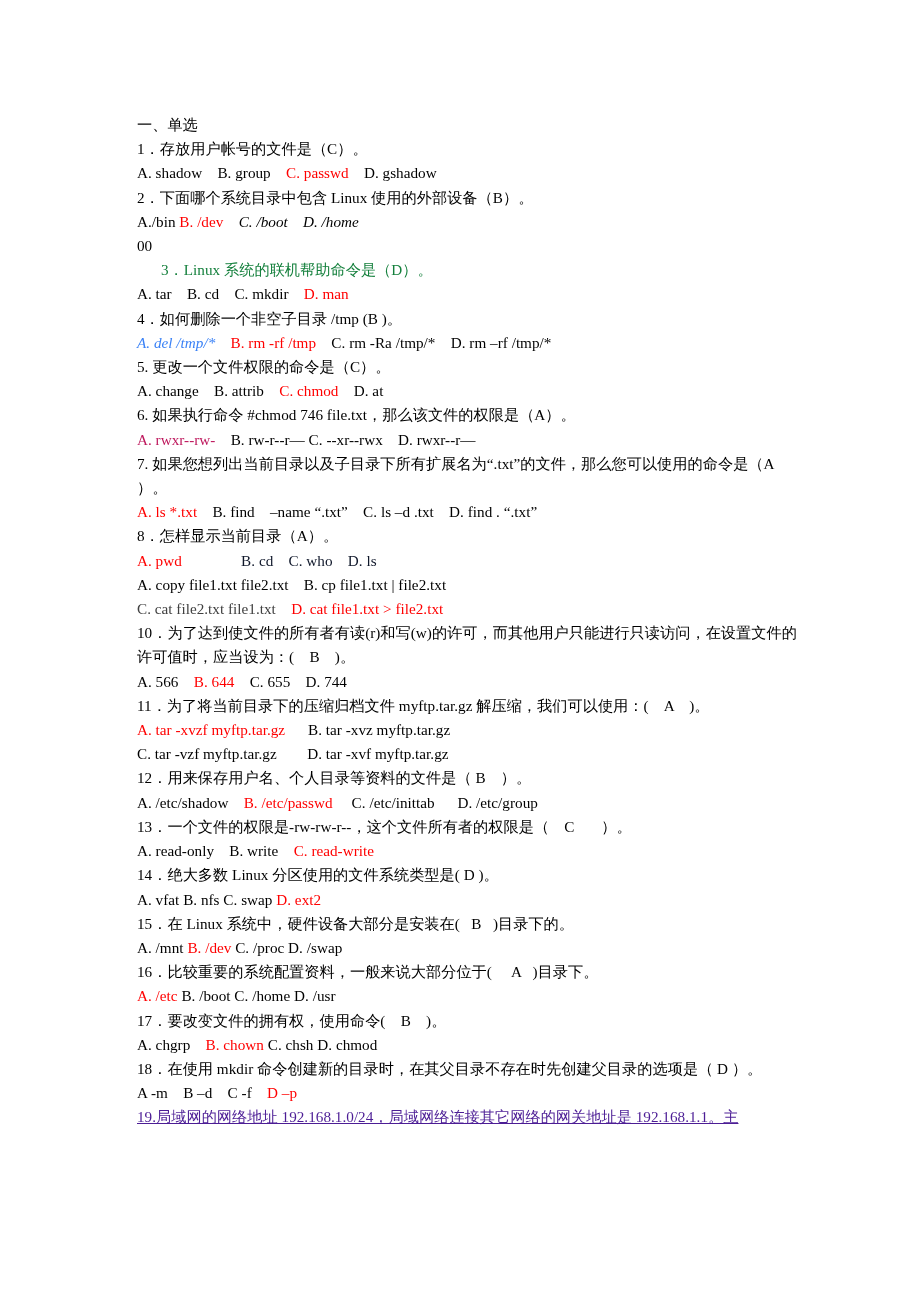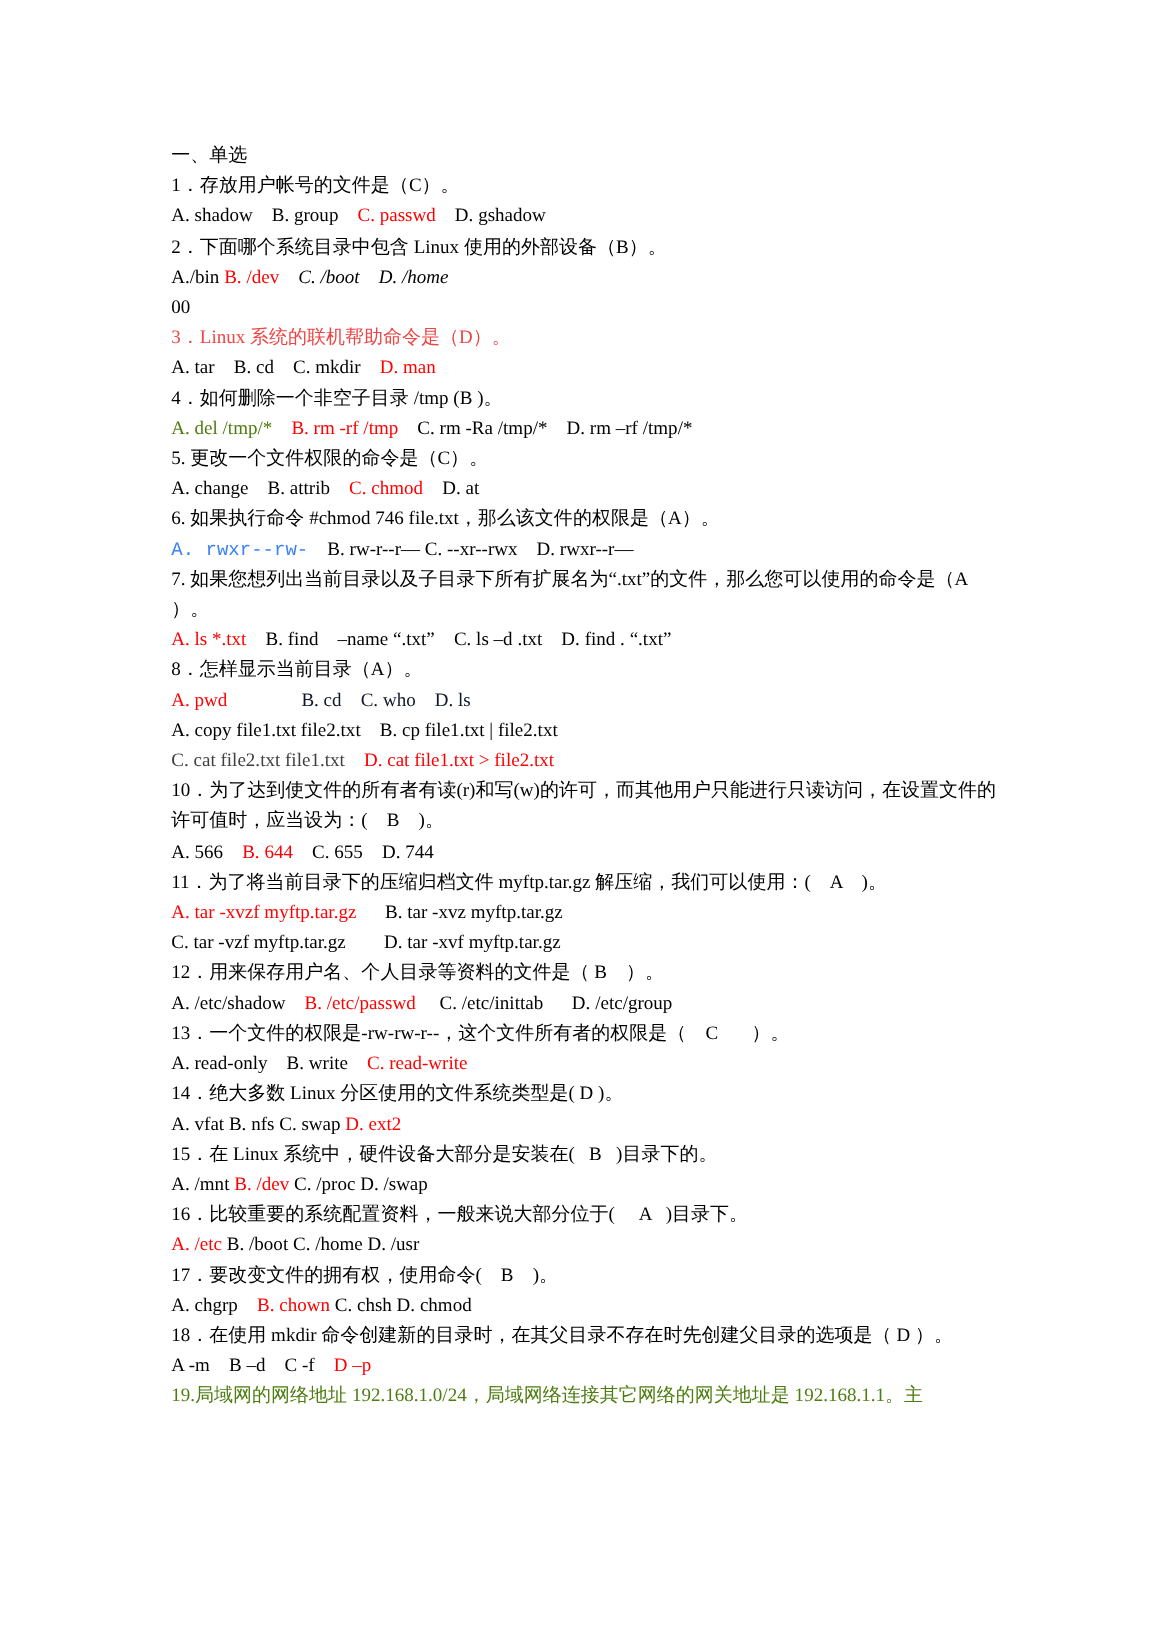--- a/index.html
+++ b/index.html
@@ -46,28 +46,28 @@
 <body>
 
 <div id="page">
   <div id="doc-body">
       <div class="line"><span class="blk" style="color: rgb(0, 0, 0);">一、单选</span></div>
       <div class="line"><span class="blk" style="color: rgb(0, 0, 0);">1．存放用户帐号的文件是（C）。</span></div>
       <div class="line"><span class="blk" style="color: rgb(0, 0, 0);">A. shadow    B. group    </span><span class="red" style="color: rgb(255, 0, 0);">C. passwd</span><span class="blk" style="color: rgb(0, 0, 0);">    D. gshadow</span></div>
       <div class="line"><span class="blk" style="color: rgb(0, 0, 0);">2．下面哪个系统目录中包含 Linux 使用的外部设备（B）。</span></div>
       <div class="line"><span class="blk" style="color: rgb(0, 0, 0);">A./bin </span><span class="red" style="color: rgb(255, 0, 0);">B. /dev</span><span class="blk" style="color: rgb(0, 0, 0); font-style: italic;">    C. /boot    D. /home</span></div>
       <div class="line"><span class="blk" style="color: rgb(0, 0, 0);">00</span></div>
-      <div class="line"><span class="blk" style="color: #ef4444;">3．Linux 系统的联机帮助命令是（D）。</span></div>
+      <div class="line"><span class="blk" style="color: #15803d; margin-left: 24px;">3．Linux 系统的联机帮助命令是（D）。</span></div>
       <div class="line"><span class="blk" style="color: rgb(0, 0, 0);">A. tar    B. cd    C. mkdir    </span><span class="red" style="color: rgb(255, 0, 0);">D. man</span></div>
       <div class="line"><span class="blk" style="color: rgb(0, 0, 0);">4．如何删除一个非空子目录 /tmp (B )。</span></div>
-      <div class="line"><span class="blk" style="color: #4d7c0f;">A. del /tmp/*    </span><span class="red" style="color: rgb(255, 0, 0);">B. rm -rf /tmp</span><span class="blk" style="color: rgb(0, 0, 0);">    C. rm -Ra /tmp/*    D. rm –rf /tmp/*</span></div>
+      <div class="line"><span class="blk" style="color: #3b82f6; font-style: italic;">A. del /tmp/*    </span><span class="red" style="color: rgb(255, 0, 0);">B. rm -rf /tmp</span><span class="blk" style="color: rgb(0, 0, 0);">    C. rm -Ra /tmp/*    D. rm –rf /tmp/*</span></div>
       <div class="line"><span class="blk" style="color: rgb(0, 0, 0);">5. 更改一个文件权限的命令是（C）。</span></div>
       <div class="line"><span class="blk" style="color: rgb(0, 0, 0);">A. change    B. attrib    </span><span class="red" style="color: rgb(255, 0, 0);">C. chmod</span><span class="blk" style="color: rgb(0, 0, 0);">    D. at</span></div>
       <div class="line"><span class="blk" style="color: rgb(0, 0, 0);">6. 如果执行命令 #chmod 746 file.txt，那么该文件的权限是（A）。</span></div>
-      <div class="line"><span class="red" style="color: #3b82f6; font-family: Liberation Mono, monospace;">A. rwxr--rw-</span><span class="blk" style="color: rgb(0, 0, 0);">    B. rw-r--r— C. --xr--rwx    D. rwxr--r—</span></div>
+      <div class="line"><span class="red" style="color: #be185d;">A. rwxr--rw-</span><span class="blk" style="color: rgb(0, 0, 0);">    B. rw-r--r— C. --xr--rwx    D. rwxr--r—</span></div>
       <div class="line"><span class="blk" style="color: rgb(0, 0, 0);">7. 如果您想列出当前目录以及子目录下所有扩展名为“.txt”的文件，那么您可以使用的命令是（A ）。</span></div>
       <div class="line"><span class="red" style="color: rgb(255, 0, 0);">A. ls *.txt</span><span class="blk" style="color: rgb(0, 0, 0);">    B. find    –name “.txt”    C. ls –d .txt    D. find . “.txt”</span></div>
       <div class="line"><span class="blk" style="color: rgb(0, 0, 0);">8．怎样显示当前目录（A）。</span></div>
       <div class="line"><span class="red" style="color: rgb(255, 0, 0);">A. pwd</span><span class="blk" style="color: #0f172a; margin-left: 44px;">    B. cd    C. who    D. ls</span></div>
       <div class="line"><span class="blk" style="color: rgb(0, 0, 0);">A. copy file1.txt file2.txt    B. cp file1.txt | file2.txt</span></div>
       <div class="line"><span class="blk" style="color: #404040;">C. cat file2.txt file1.txt    </span><span class="red" style="color: rgb(255, 0, 0);">D. cat file1.txt &gt; file2.txt</span></div>
       <div class="line"><span class="blk" style="color: rgb(0, 0, 0);">10．为了达到使文件的所有者有读(r)和写(w)的许可，而其他用户只能进行只读访问，在设置文件的许可值时，应当设为：(    B    )。</span></div>
       <div class="line"><span class="blk" style="color: rgb(0, 0, 0);">A. 566    </span><span class="red" style="color: rgb(255, 0, 0);">B. 644</span><span class="blk" style="color: rgb(0, 0, 0);">    C. 655    D. 744</span></div>
       <div class="line"><span class="blk" style="color: rgb(0, 0, 0);">11．为了将当前目录下的压缩归档文件 myftp.tar.gz 解压缩，我们可以使用：(    A    )。</span></div>
       <div class="line"><span class="red" style="color: rgb(255, 0, 0);">A. tar -xvzf myftp.tar.gz</span><span class="blk" style="color: rgb(0, 0, 0);">      B. tar -xvz myftp.tar.gz</span></div>
@@ -79,15 +79,15 @@
       <div class="line"><span class="blk" style="color: rgb(0, 0, 0);">14．绝大多数 Linux 分区使用的文件系统类型是( D )。</span></div>
       <div class="line"><span class="blk" style="color: rgb(0, 0, 0);">A. vfat B. nfs C. swap </span><span class="red" style="color: rgb(255, 0, 0);">D. ext2</span></div>
       <div class="line"><span class="blk" style="color: rgb(0, 0, 0);">15．在 Linux 系统中，硬件设备大部分是安装在(   B   )目录下的。</span></div>
       <div class="line"><span class="blk" style="color: rgb(0, 0, 0);">A. /mnt </span><span class="red" style="color: rgb(255, 0, 0);">B. /dev</span><span class="blk" style="color: rgb(0, 0, 0);"> C. /proc D. /swap</span></div>
       <div class="line"><span class="blk" style="color: rgb(0, 0, 0);">16．比较重要的系统配置资料，一般来说大部分位于(     A   )目录下。</span></div>
       <div class="line"><span class="red" style="color: rgb(255, 0, 0);">A. /etc</span><span class="blk" style="color: rgb(0, 0, 0);"> B. /boot C. /home D. /usr</span></div>
       <div class="line"><span class="blk" style="color: rgb(0, 0, 0);">17．要改变文件的拥有权，使用命令(    B    )。</span></div>
       <div class="line"><span class="blk" style="color: rgb(0, 0, 0);">A. chgrp    </span><span class="red" style="color: rgb(255, 0, 0);">B. chown</span><span class="blk" style="color: rgb(0, 0, 0);"> C. chsh D. chmod</span></div>
       <div class="line"><span class="blk" style="color: rgb(0, 0, 0);">18．在使用 mkdir 命令创建新的目录时，在其父目录不存在时先创建父目录的选项是（ D ）。</span></div>
       <div class="line"><span class="blk" style="color: rgb(0, 0, 0);">A -m    B –d    C -f    </span><span class="red" style="color: rgb(255, 0, 0);">D –p</span></div>
-      <div class="line"><span class="blk" style="color: #4d7c0f;">19.局域网的网络地址 192.168.1.0/24，局域网络连接其它网络的网关地址是 192.168.1.1。主</span></div>
+      <div class="line"><span class="blk" style="color: #4c1d95; text-decoration: underline;">19.局域网的网络地址 192.168.1.0/24，局域网络连接其它网络的网关地址是 192.168.1.1。主</span></div>
     </div>
 </div>
 
 </body></html>

